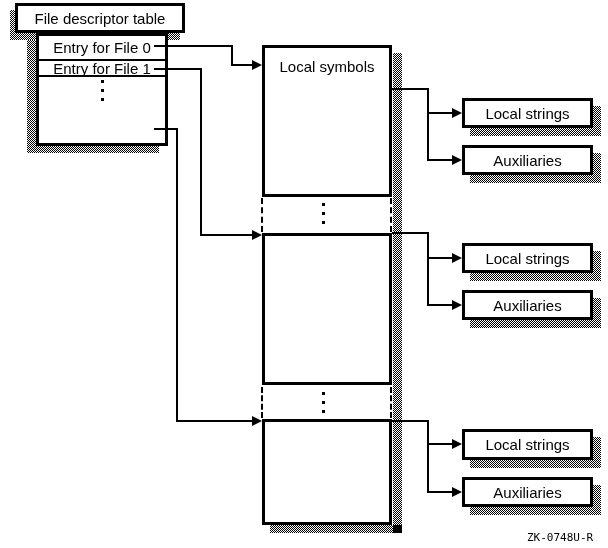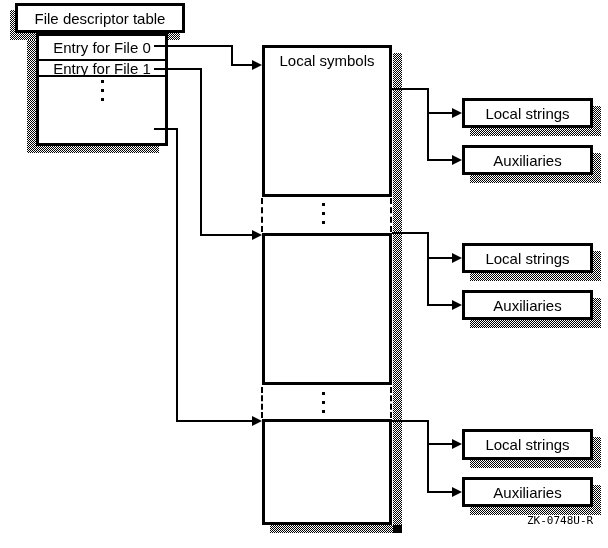--- a/index.html
+++ b/index.html
@@ -46,21 +46,21 @@
   .vdots { display: flex; flex-direction: column; gap: 6px; }
   .vdots i { display: block; width: 3px; height: 3px; background: #000; }
   .vdots-abs { position: absolute; }
   .fdtable { display: flex; flex-direction: column; }
   .fdrow { display: flex; align-items: center; justify-content: center; font-size: 15px; }
   .fdrow.sep { border-top: 2px solid #000; }
   .symbox {
     display: flex;
     justify-content: center;
     align-items: flex-start;
-    padding-top: 4px;
+    padding-top: 10px;
     font-size: 15px;
   }
   .figlabel {
     position: absolute;
     font-family: "DejaVu Sans Mono", monospace;
     font-size: 11px;
     letter-spacing: 0px;
   }
 </style>
 </head>
@@ -171,15 +171,15 @@
 
   <div class="stipple" style="left:470px; top:437px; width:131px; height:31px;"></div>
   <div class="box lbl" style="left:462px; top:429px; width:131px; height:31px;">
     <span>Local strings</span>
   </div>
   <div class="stipple" style="left:470px; top:485px; width:131px; height:30px;"></div>
   <div class="box lbl" style="left:462px; top:477px; width:131px; height:30px;">
     <span>Auxiliaries</span>
   </div>
 
-  <div class="figlabel" style="left:527px; top:514px;">ZK-0748U-R</div>
+  <div class="figlabel" style="left:527px; top:531px;">ZK-0748U-R</div>
 
 </div>
 
 </body></html>

